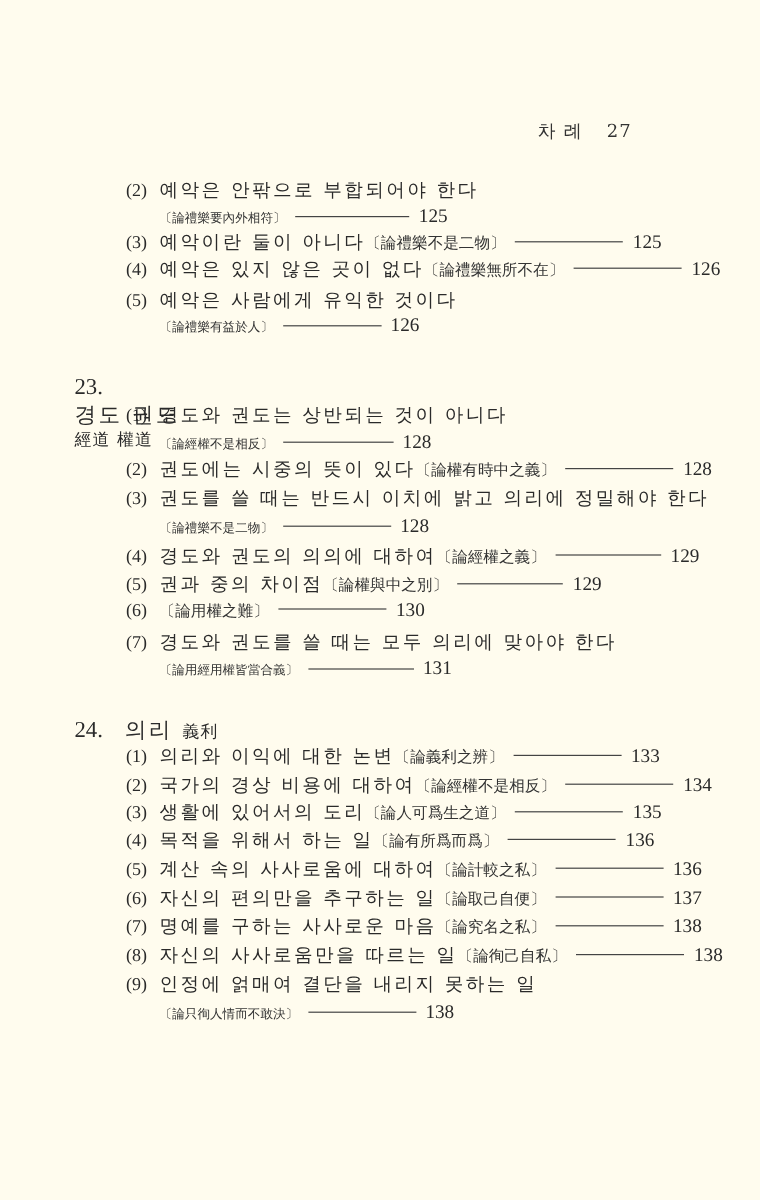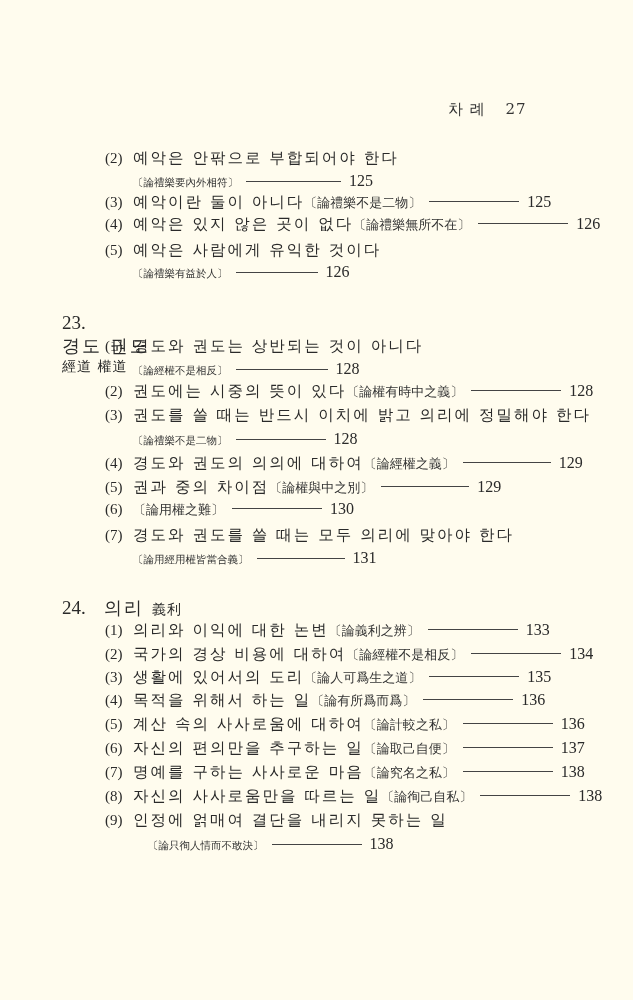--- a/index.html
+++ b/index.html
@@ -216,19 +216,19 @@
     <span>자신의 사사로움만을 따르는 일</span>
     <span class="han">〔論徇己自私〕</span>
     <span class="leader" style="width:90px;"></span>
     <span class="pg">138</span>
   </div>
 
   <div class="line" style="left:105px; top:810px;">
     <span class="num">(9)</span>
     <span>인정에 얽매여 결단을 내리지 못하는 일</span>
   </div>
-  <div class="sub" style="left:148px; top:835px;">
+  <div class="sub" style="left:133px; top:835px;">
     <span class="han">〔論只徇人情而不敢決〕</span>
     <span class="leader" style="width:90px;"></span>
     <span class="pg">138</span>
   </div>
 
 </div>
 
 </body></html>

